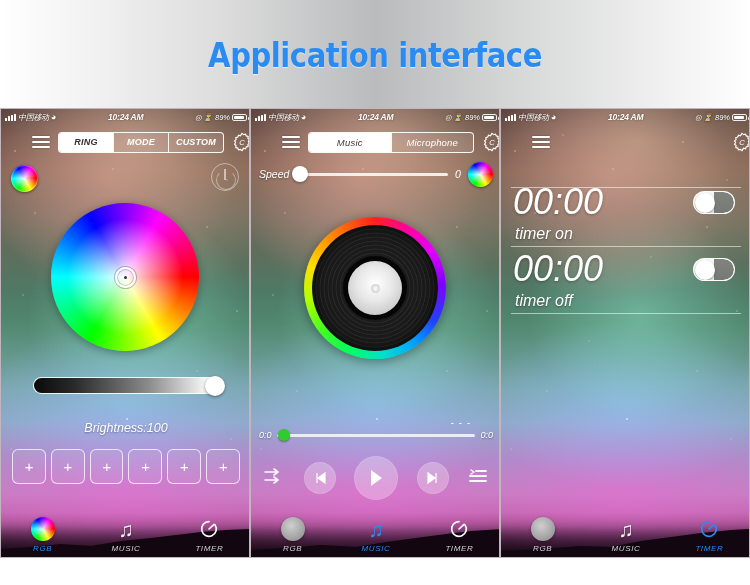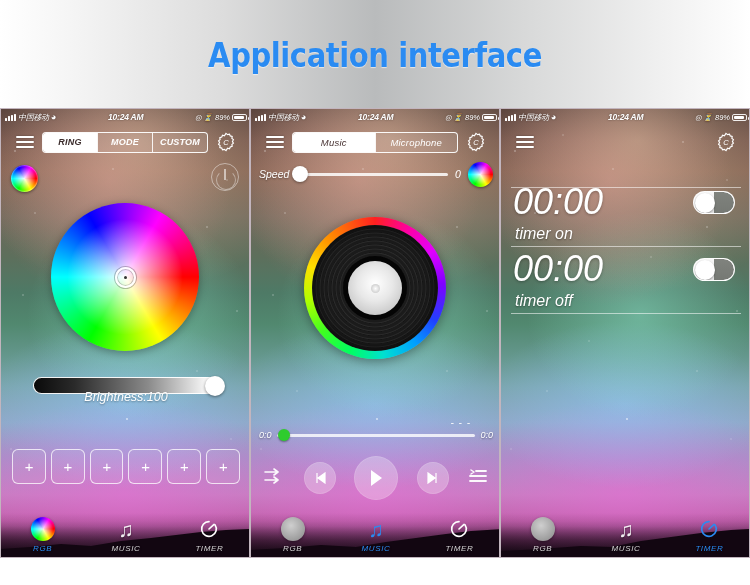--- a/index.html
+++ b/index.html
@@ -116,21 +116,21 @@
     border-radius: 2px; position: relative; padding: 1px;
   }
   .batt::after {
     content:''; position:absolute; right:-3px; top:2px;
     width:1.5px; height:3px; background: rgba(255,255,255,.9); border-radius: 0 1px 1px 0;
   }
   .batt span { display:block; height:100%; width:89%; background:#fff; border-radius:1px; }
 
   
   .toolbar {
-    position: absolute; left: 0; top: 16px; width: 250px; height: 34px;
+    position: absolute; left: 16px; top: 16px; width: 250px; height: 34px;
     display: flex; align-items: center; padding: 0 15px;
   }
   .hamburger { width: 18px; display: flex; flex-direction: column; gap: 3px; cursor: pointer; }
   .hamburger i {
     display: block; height: 2px; background: #fff; border-radius: 1px;
     box-shadow: 0 0 2px rgba(0,0,0,.4);
   }
   .hamburger i:nth-child(1){ width: 18px }
   .hamburger i:nth-child(2){ width: 18px }
   .hamburger i:nth-child(3){ width: 18px }
@@ -217,21 +217,21 @@
     background: linear-gradient(to right, #0a0a0a 0%, #2a2a2a 22%, #8a8a8a 62%, #f2f2f2 92%, #ffffff 100%);
     border: 1.5px solid rgba(255,255,255,.95);
     cursor: pointer;
   }
   .bright-slider .knob {
     position: absolute; right: -7px; top: -2.5px;
     width: 20px; height: 20px; border-radius: 50%;
     background: #fff; box-shadow: 0 1px 3px rgba(0,0,0,.45);
   }
   .bright-label {
-    position: absolute; left: 0; top: 281px; width: 250px;
+    position: absolute; left: 0; top: 312px; width: 250px;
     text-align: center; color: #fff; font-size: 12.5px;
     text-shadow: 0 1px 2px rgba(0,0,0,.35);
   }
 
   .plus-row {
     position: absolute; left: 11px; top: 340px; width: 228px;
     display: flex; gap: 5px;
   }
   .plus-btn {
     flex: 1; height: 35px; border-radius: 6px;

